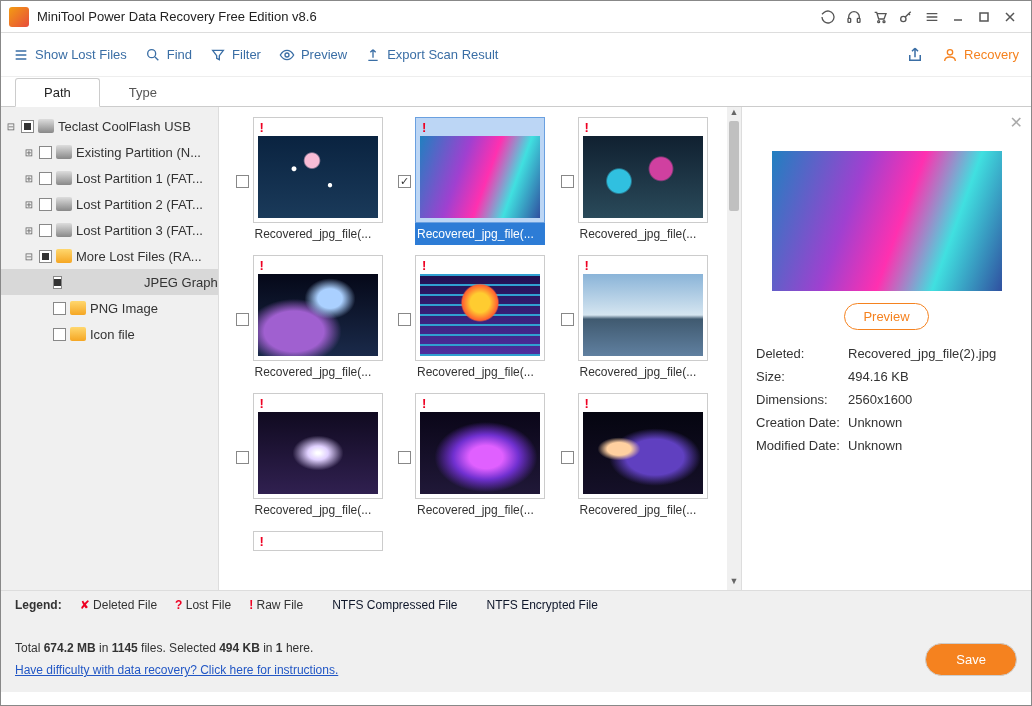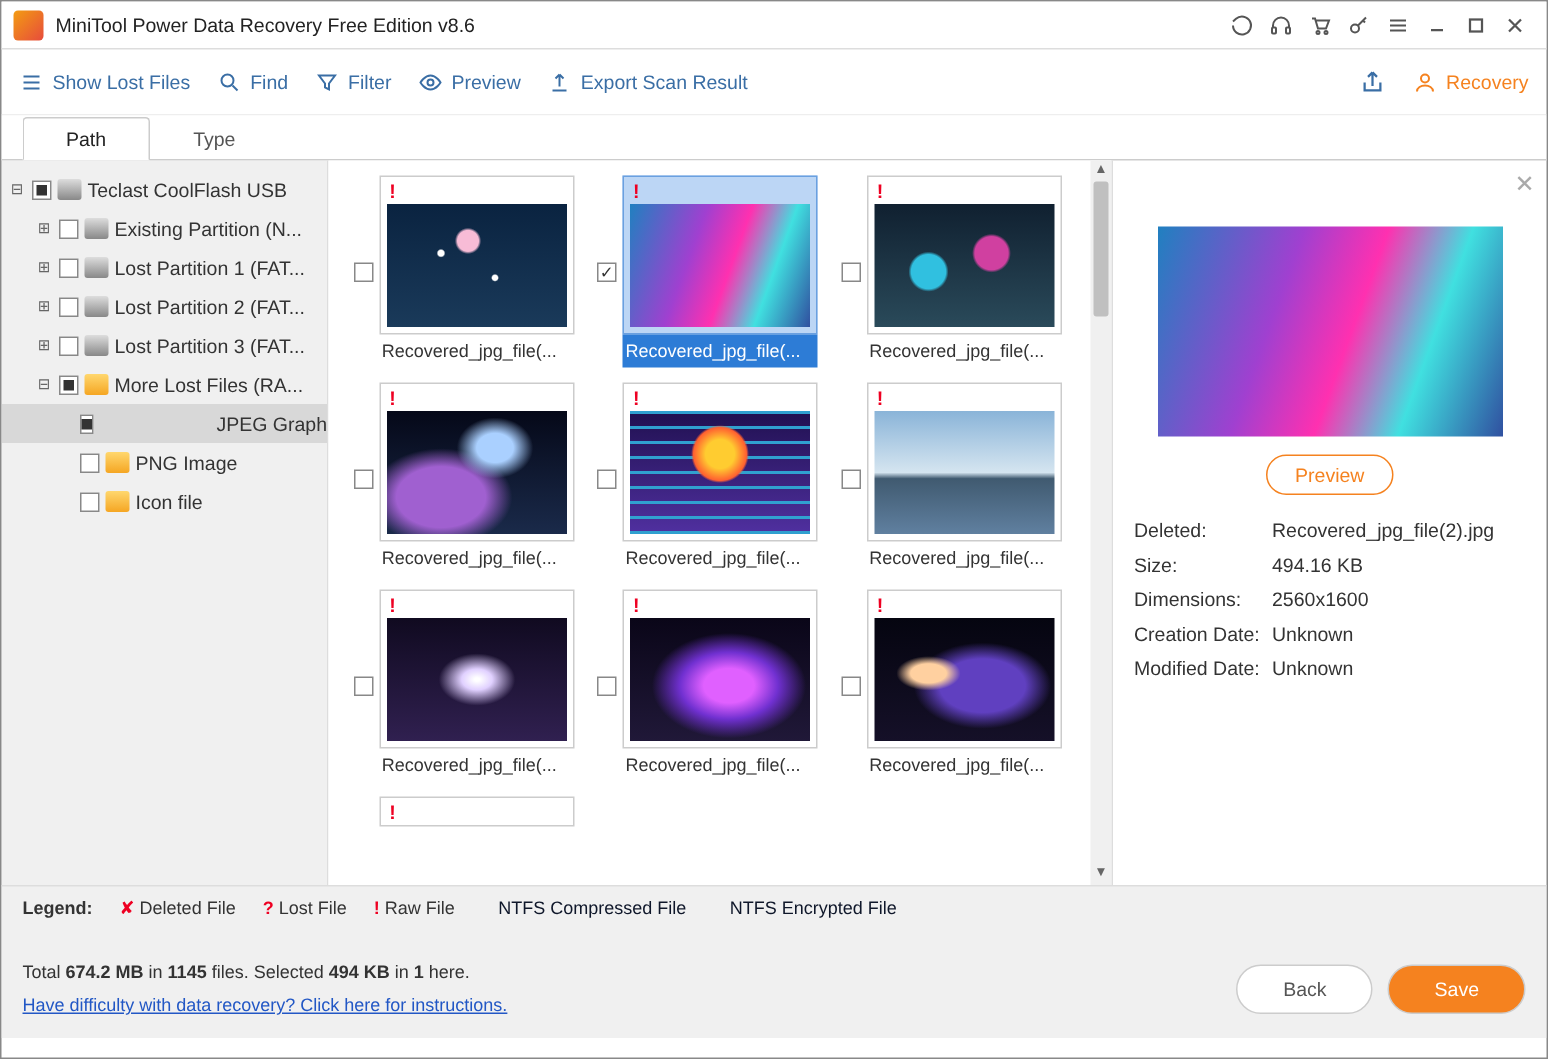--- a/index.html
+++ b/index.html
@@ -391,15 +391,14 @@
   <span><span class="raw">! </span><span>Raw File</span></span>
   <span class="ntfs">NTFS Compressed File</span>
   <span class="ntfs">NTFS Encrypted File</span>
 </div>
 
 <div class="status-bar">
   <div class="status-left">
     <div class="line1"><span>Total </span><b>674.2 MB</b><span> in </span><b>1145</b><span> files.  Selected </span><b>494 KB</b><span> in </span><b>1</b><span> here.</span></div>
     <a class="help-link">Have difficulty with data recovery? Click here for instructions.</a>
   </div>
-  <button class="btn btn-back">Back</button>
   <button class="btn btn-save">Save</button>
 </div>
 
 </body></html>

